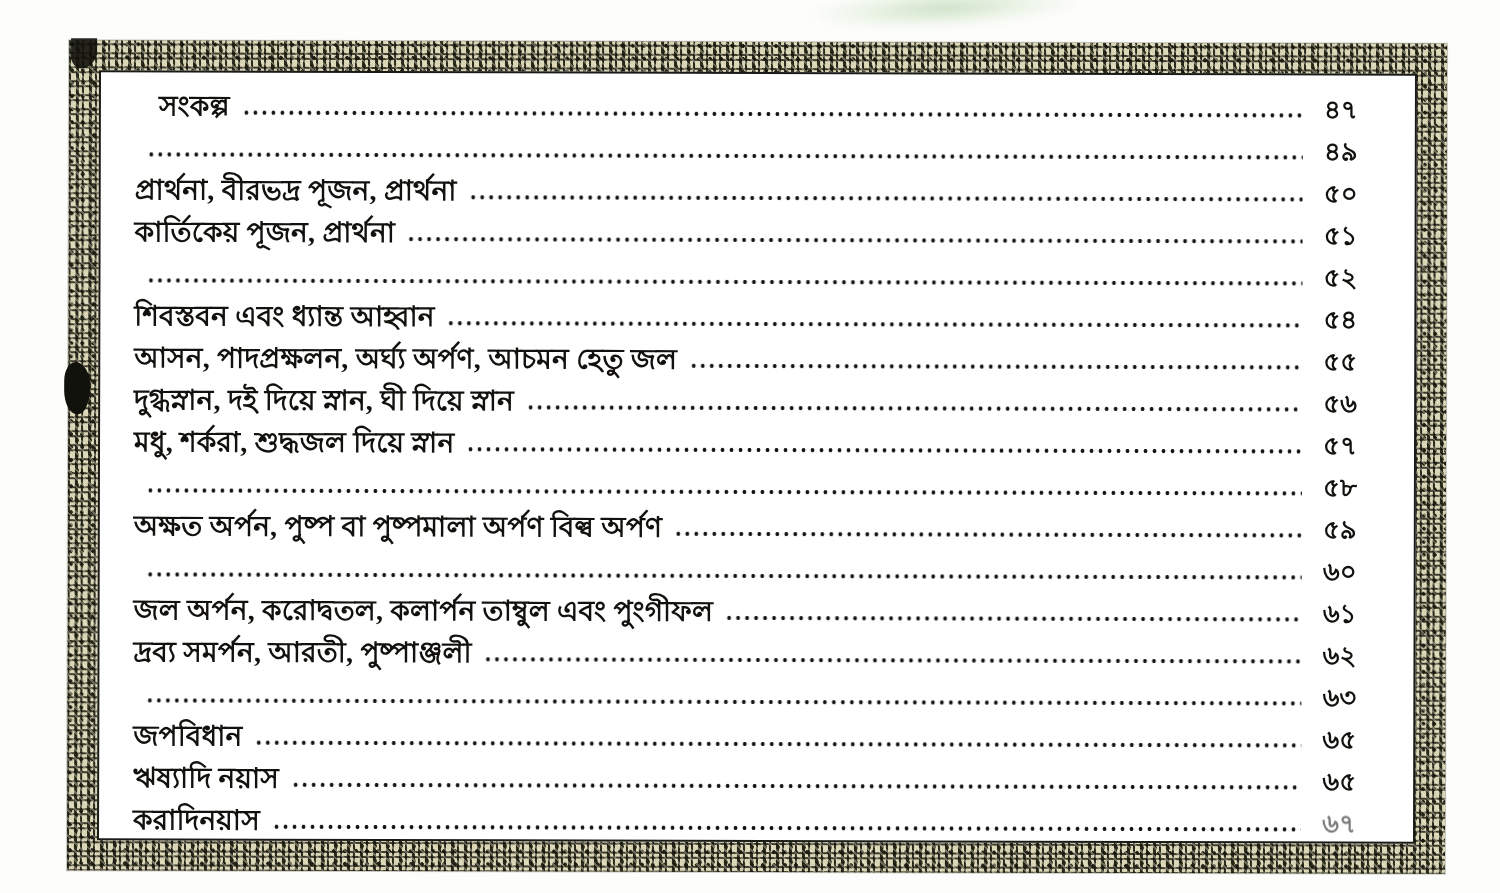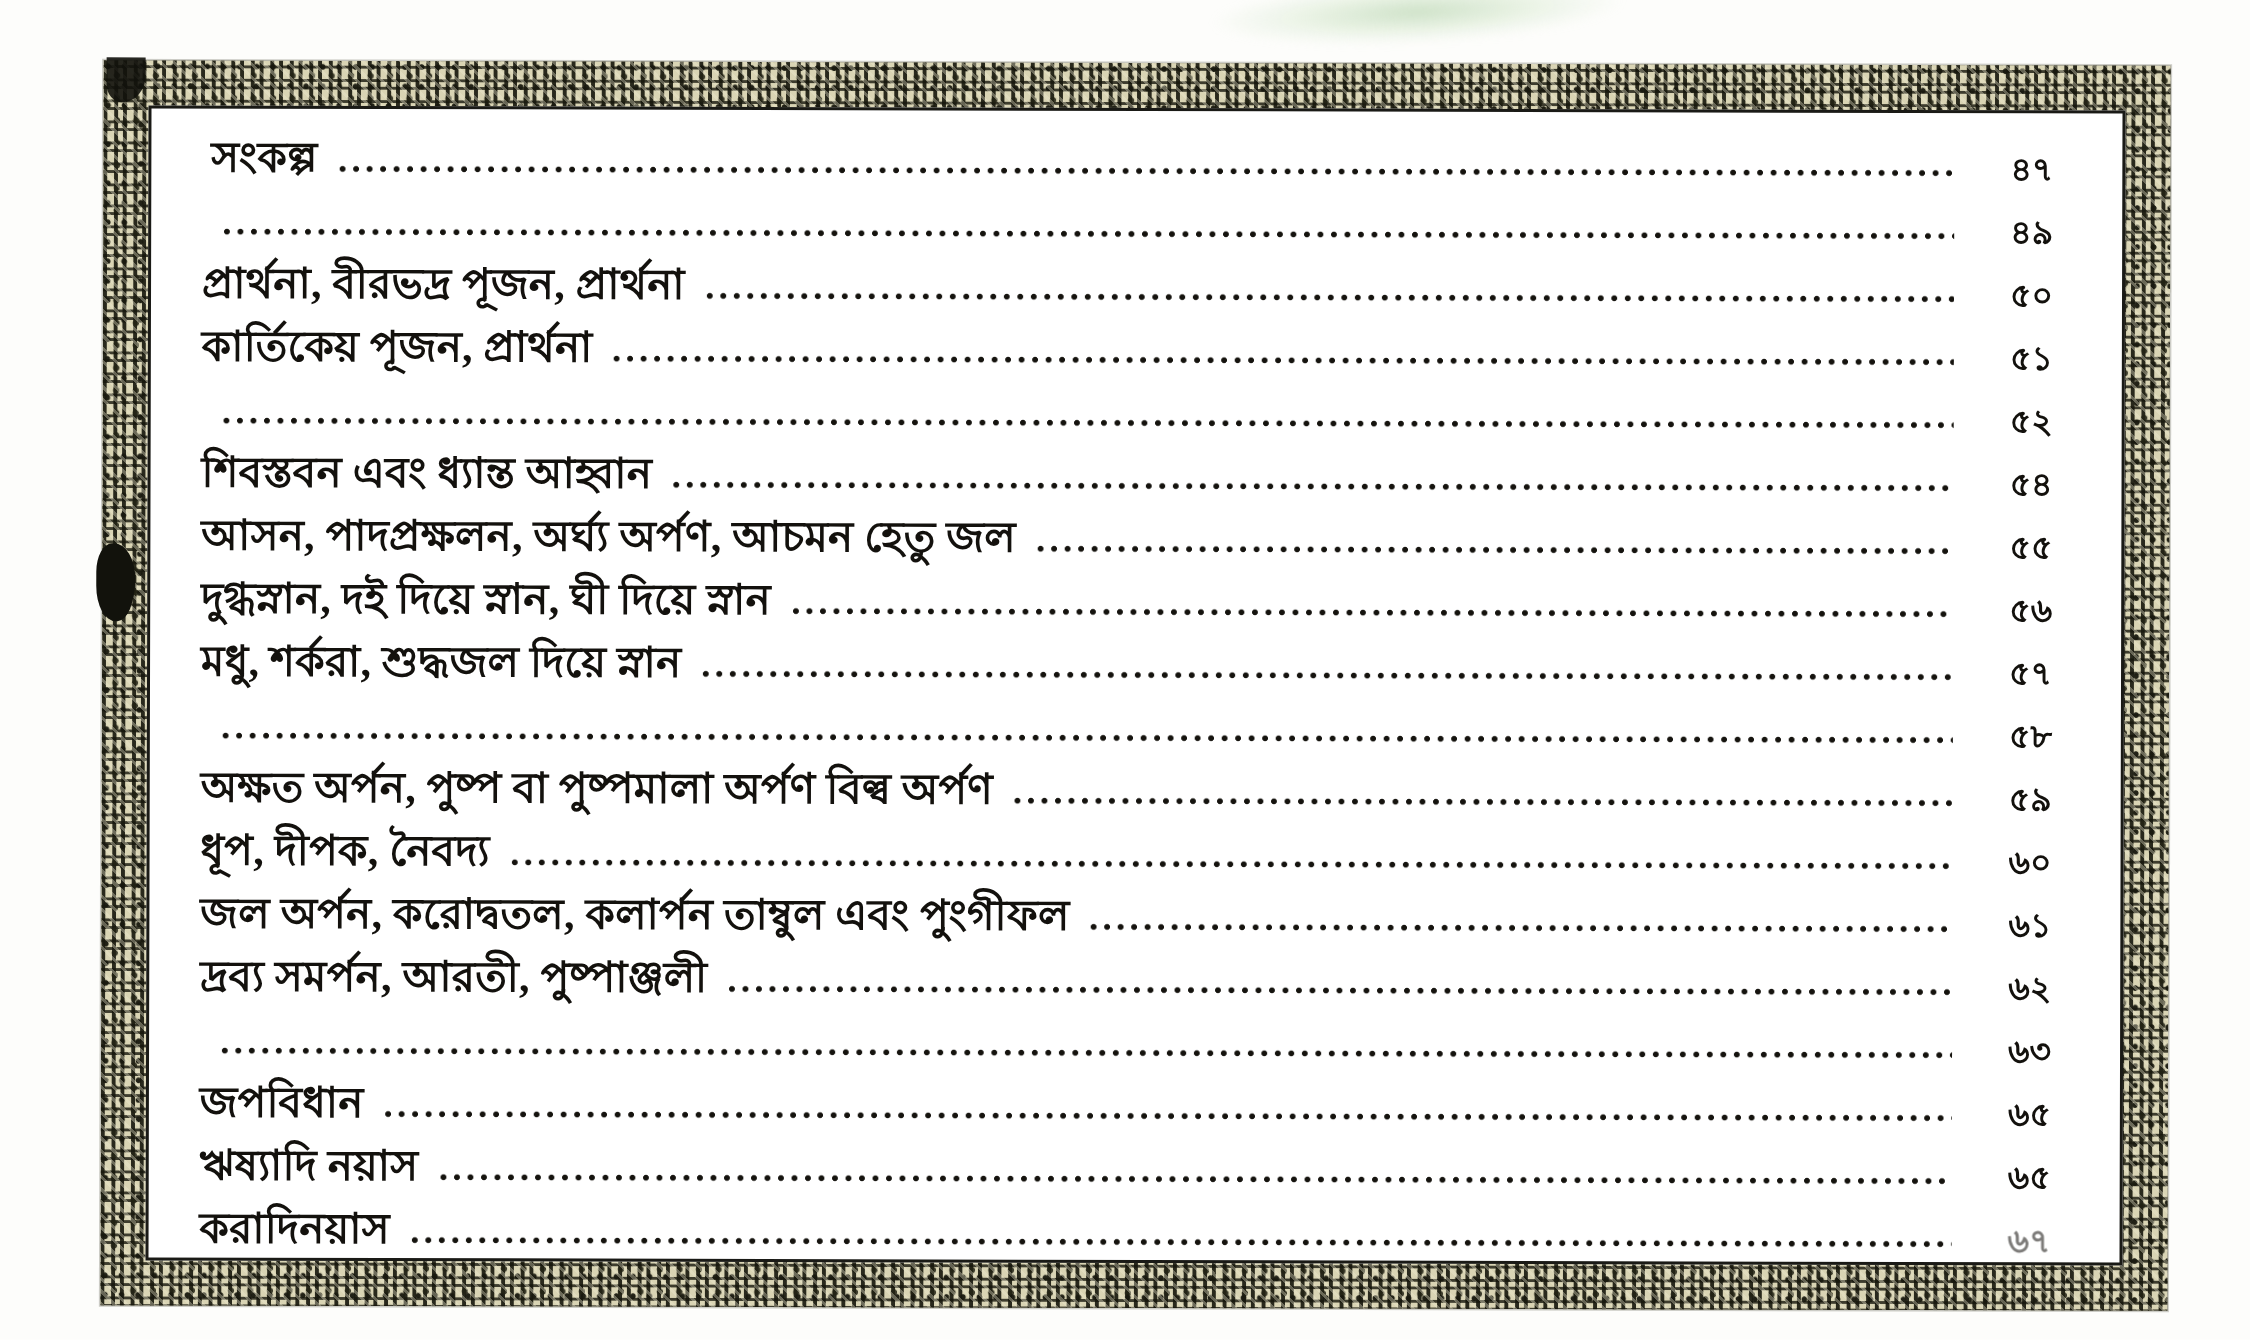--- a/index.html
+++ b/index.html
@@ -83,31 +83,31 @@
   .leader {
     flex: 1;
     height: 6px;
     margin: 0 10px 7px 12px;
     background-image: radial-gradient(circle, #15130e 1.7px, rgba(0,0,0,0) 2.2px);
     background-size: 9px 6px;
     background-position: 0 50%;
     background-repeat: repeat-x;
   }
   .pagenum {
-    font-size: 22px;
+    font-size: 26px;
     font-weight: 700;
     line-height: 1.1;
     min-width: 56px;
-    text-align: right;
+    text-align: center;
     white-space: nowrap;
   }
   
   .row:last-child .pagenum { opacity: 0.55; filter: blur(0.4px); }
   
-  .row:first-child .title { margin-left: 6px; }
+  .row:first-child .title { margin-left: 24px; }
 </style>
 </head>
 <body>
 
 <div class="stage">
 
   <div class="smudge"></div>
 
   <div class="frame">
     <div class="ink-blob"></div>
@@ -172,21 +172,20 @@
     <span class="pagenum">৫৮</span>
   </div>
 
   <div class="row">
     <span class="title">অক্ষত অর্পন, পুষ্প বা পুষ্পমালা অর্পণ বিল্ব অর্পণ</span>
     <span class="leader"></span>
     <span class="pagenum">৫৯</span>
   </div>
 
   <div class="row">
-    <span class="title">ধূপ, দীপক, নৈবদ্য</span>
     <span class="leader"></span>
     <span class="pagenum">৬০</span>
   </div>
 
   <div class="row">
     <span class="title">জল অর্পন, করোদ্বতল, কলার্পন তাম্বুল এবং পুংগীফল</span>
     <span class="leader"></span>
     <span class="pagenum">৬১</span>
   </div>
 

